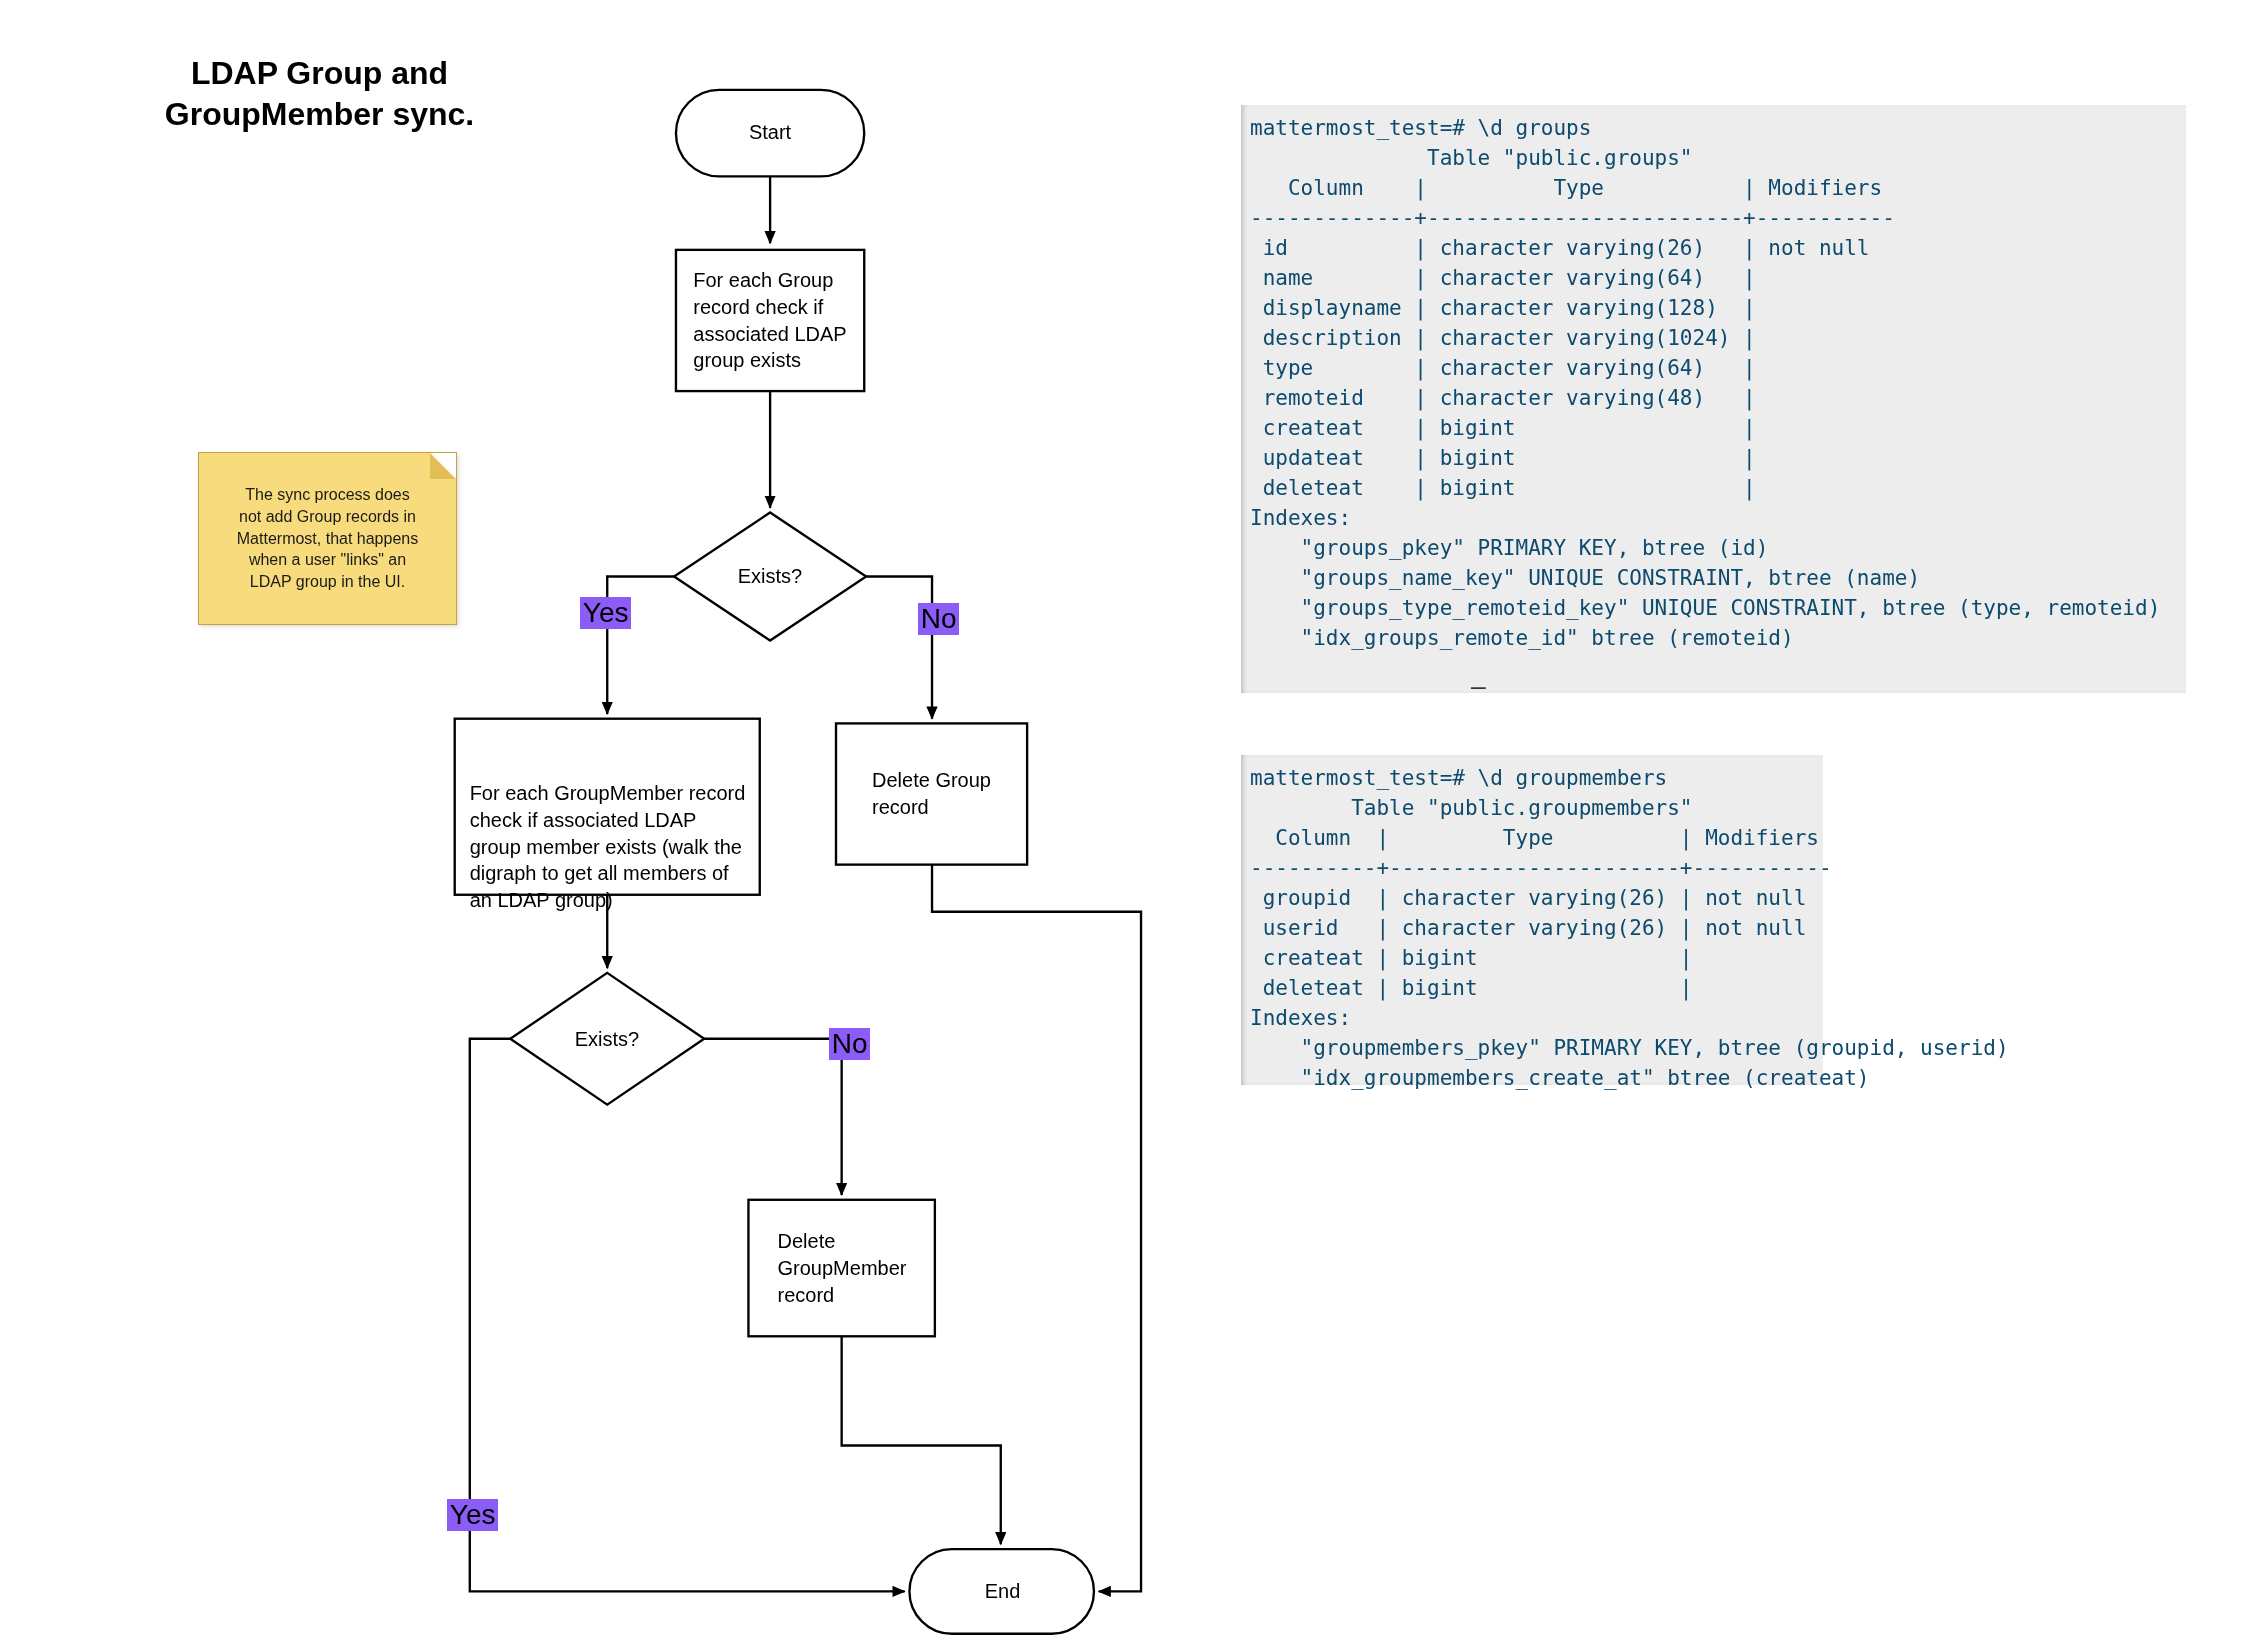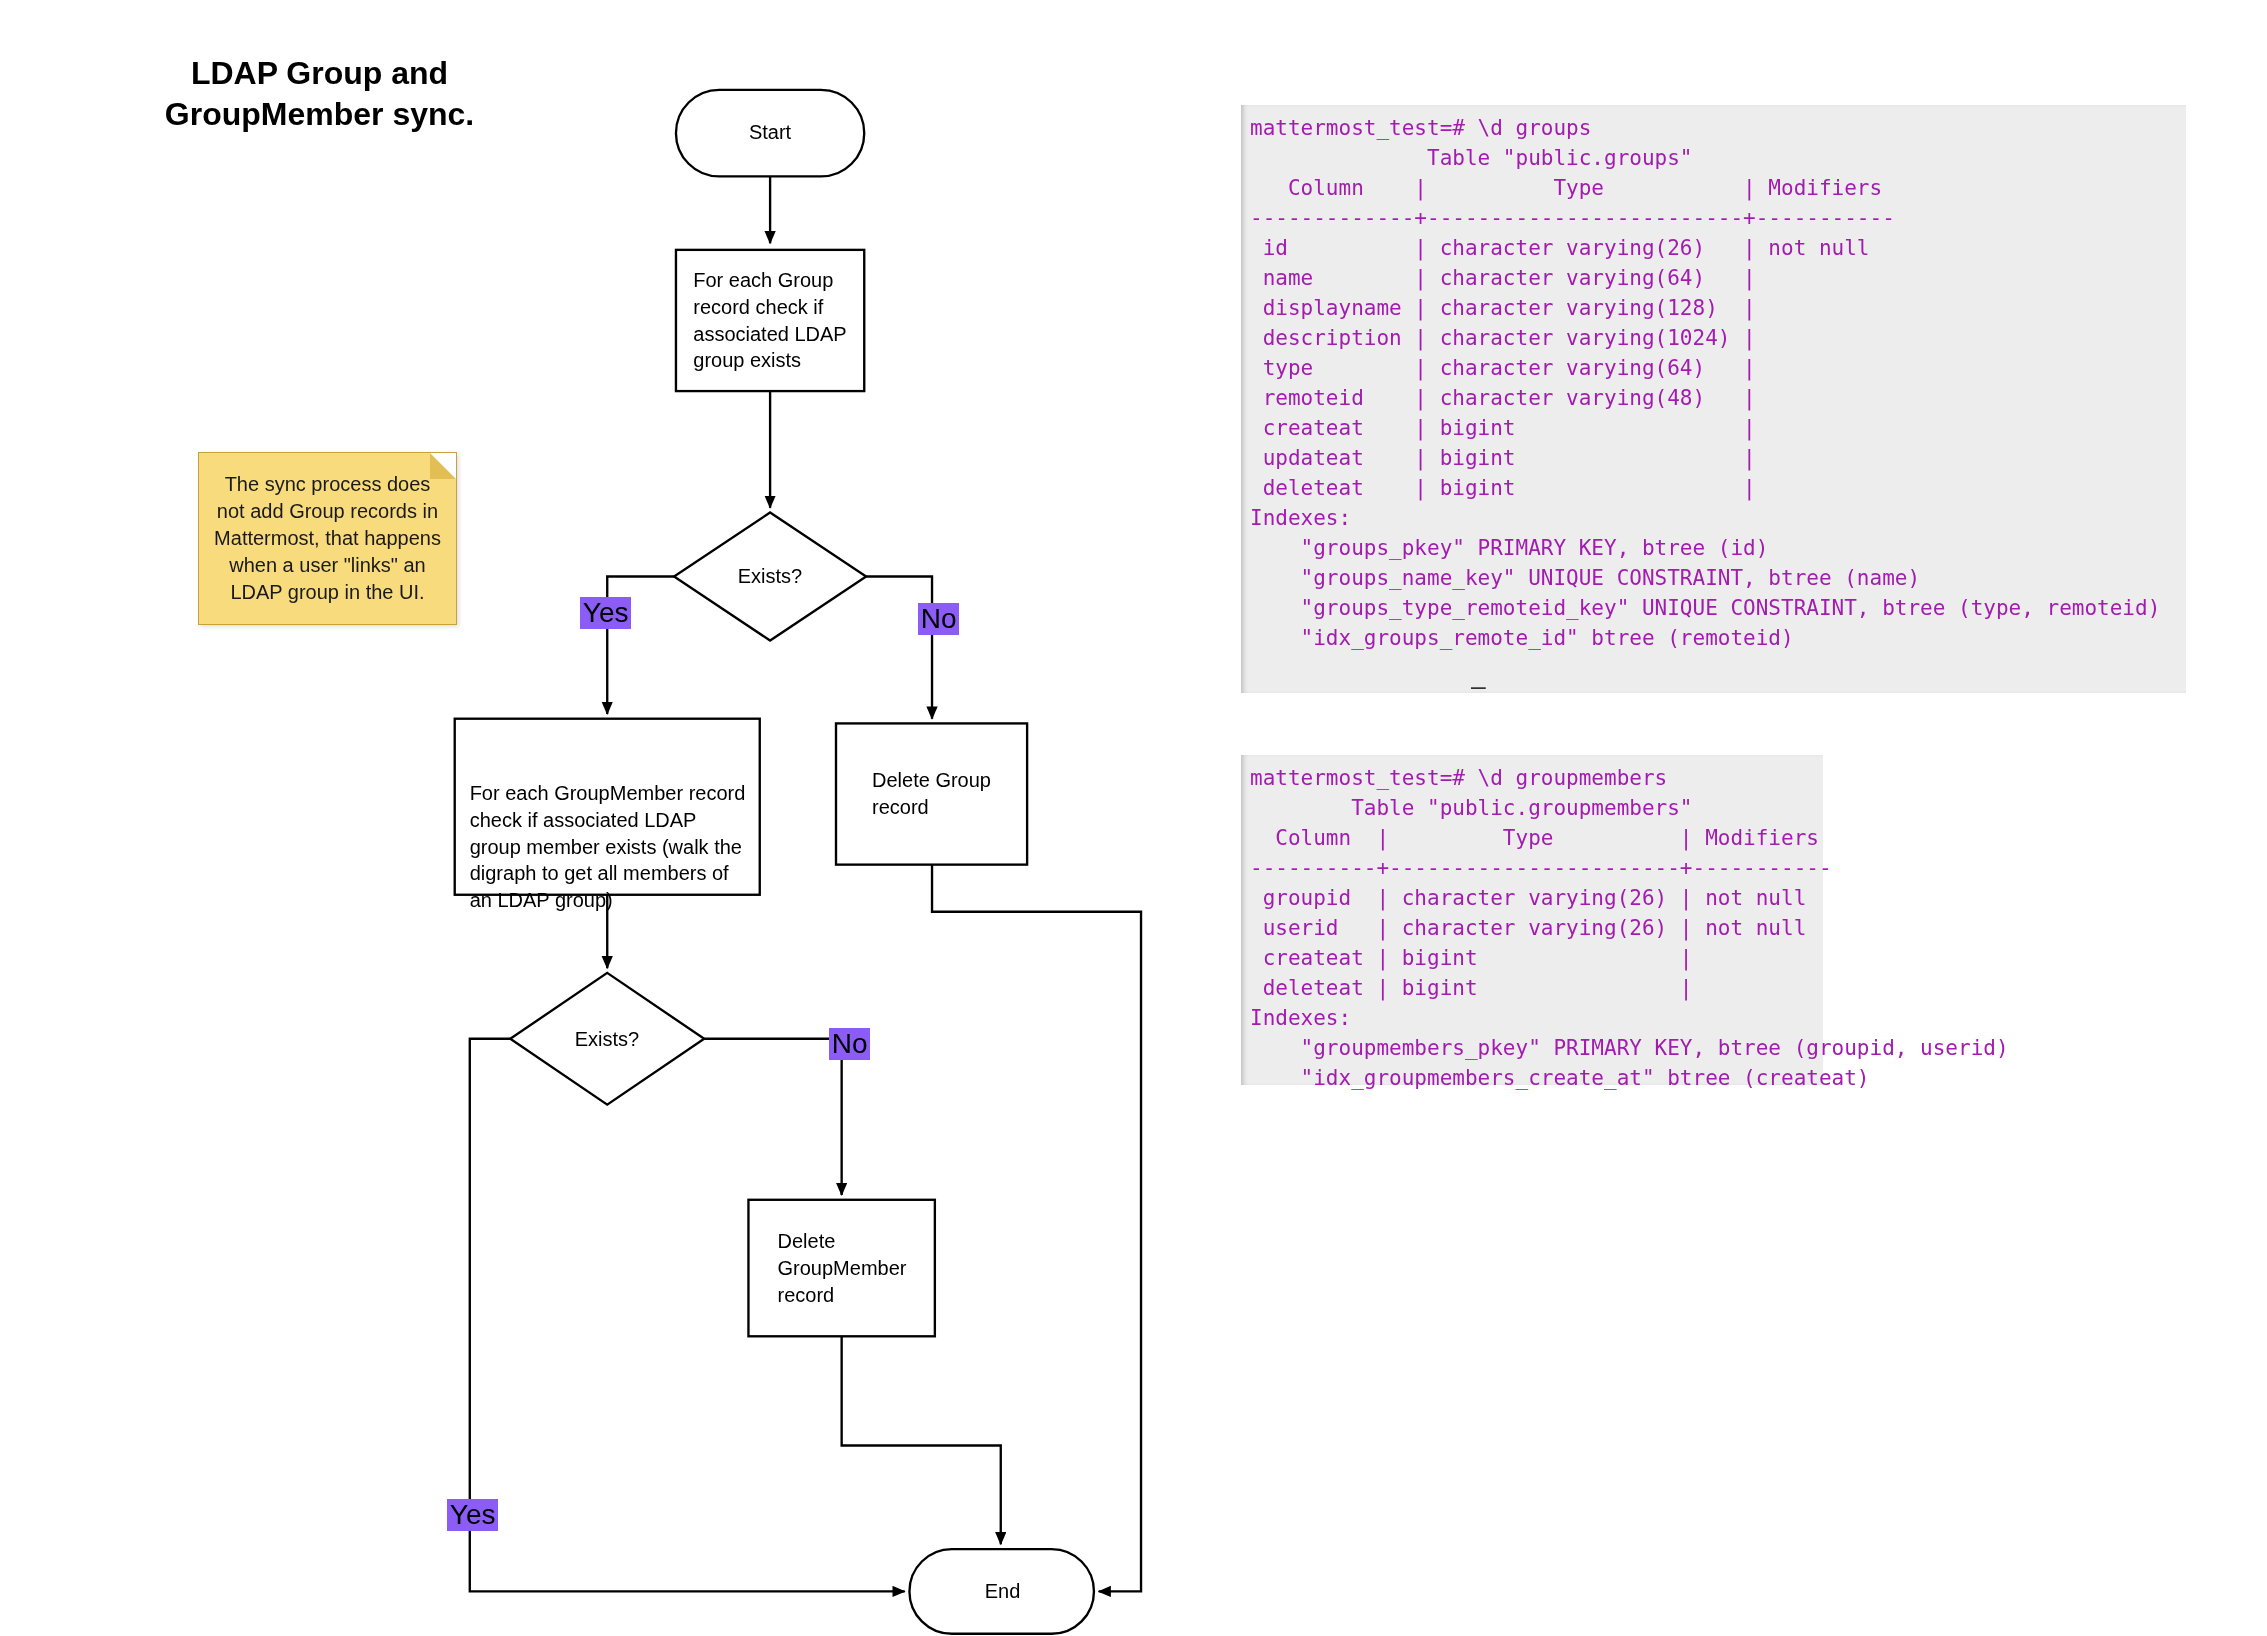--- a/index.html
+++ b/index.html
@@ -32,31 +32,31 @@
     box-shadow:1.9px 1.9px 3.8px rgba(0,0,0,0.12);
   }
   .note::before{
     content:"";position:absolute;top:0;right:0;width:0;height:0;
     border-top:26px solid #ffffff;
     border-left:26px solid #E2BE55;
   }
   .note-text{
     position:absolute;left:0;top:0;right:0;bottom:0;
     display:flex;align-items:center;justify-content:center;
-    text-align:center;font-size:20px;line-height:1.36;color:#1a1a1a;
+    text-align:center;font-size:16px;line-height:1.36;color:#1a1a1a;
     white-space:pre-line;padding:5.6px;
   }
   .term-bg{
     position:absolute;background:#EDEDED;
     box-shadow:inset 4.7px 0 5.6px -2.8px rgba(0,0,0,0.22);
   }
   .term-text{
     position:absolute;margin:0;
     font-family:"DejaVu Sans Mono", monospace;
-    font-size:21px;line-height:30px;white-space:pre;color:#a21caf;
+    font-size:21px;line-height:30px;white-space:pre;color:#0c4a6e;
   }
   .dash-mark{
     position:absolute;left:1471px;top:672px;
     font-family:"DejaVu Sans Mono", monospace;font-size:24.5px;color:#333;
   }
 </style>
 </head>
 <body>
 
 <div class="page">

